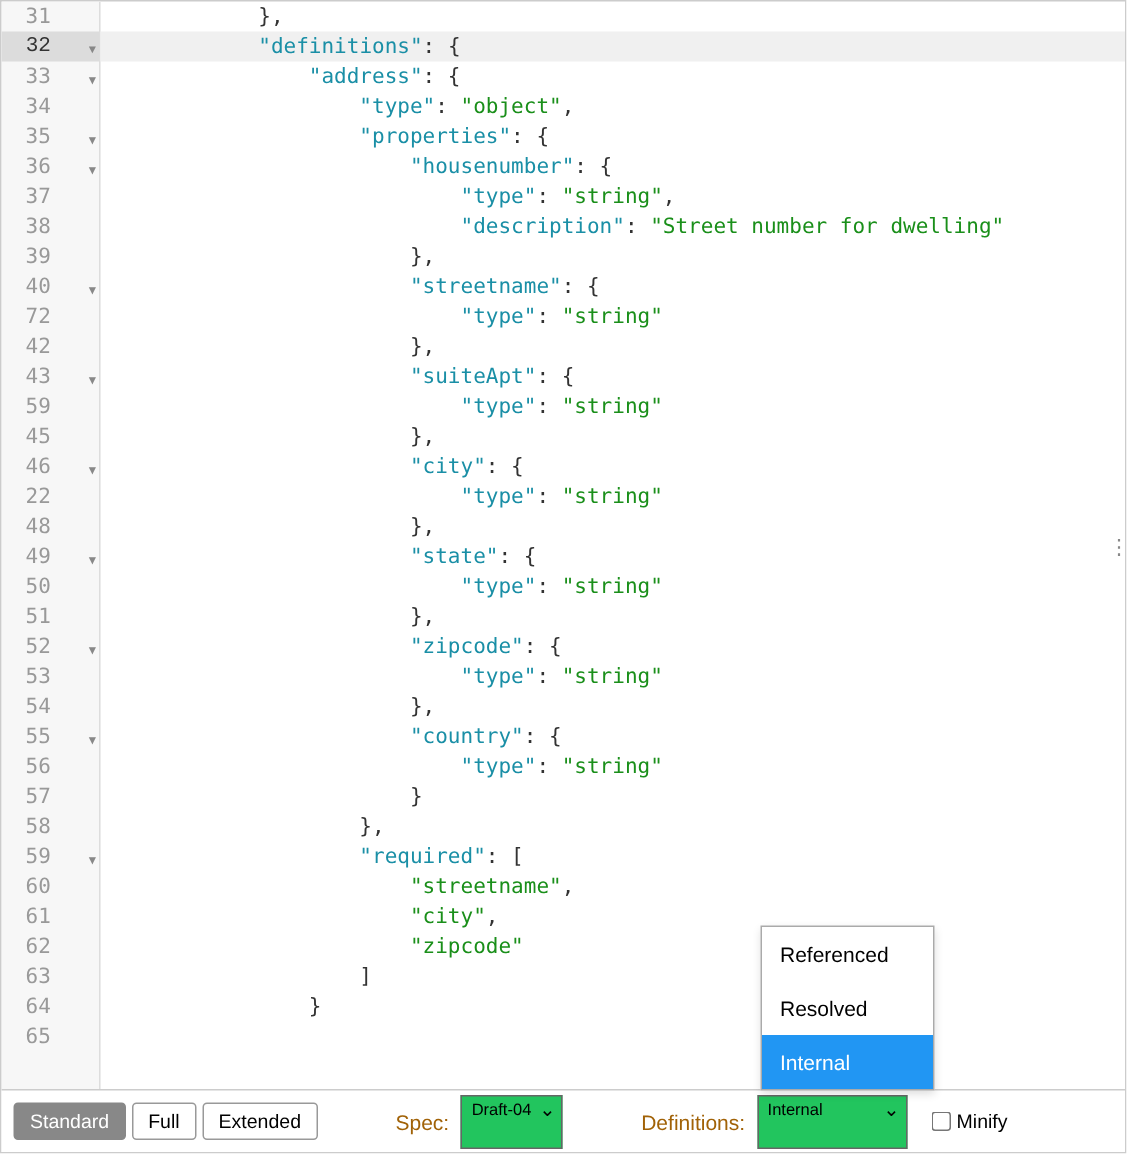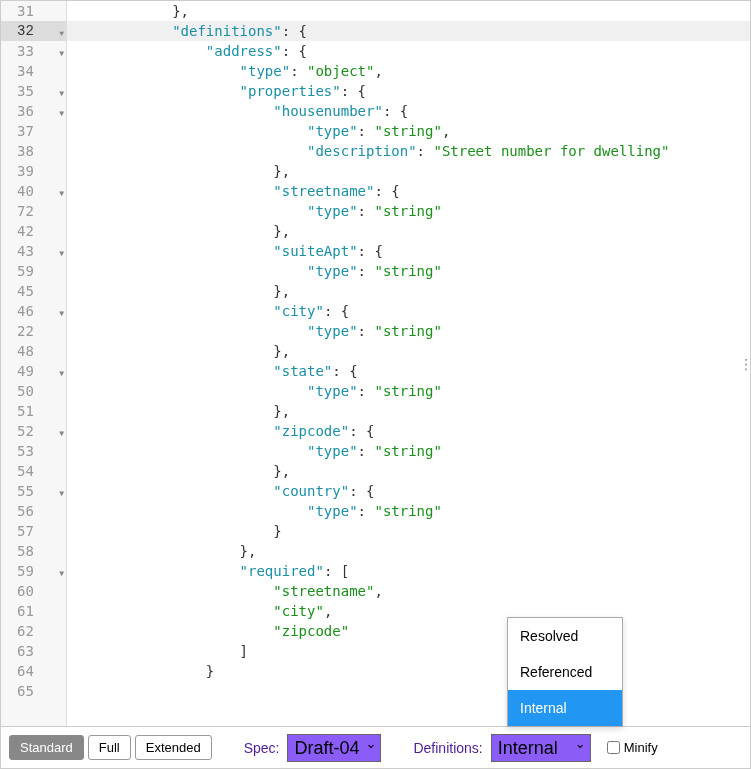--- a/index.html
+++ b/index.html
@@ -100,26 +100,26 @@
   font-size: 13px;
   border-radius: 3px;
   cursor: pointer;
 }
 .btn.active {
   background: #888;
   color: #fff;
   border-color: #888;
 }
 .toolbar-spacer { width: 24px; }
-.toolbar-label { font-size: 14px; color: #4c1d95; margin-right: 4px; margin-left: 0; }
+.toolbar-label { font-size: 14px; color: #a16207; margin-right: 4px; margin-left: 20px; }
 .select {
   border: 1px solid #666;
-  padding: 3px 20px 3px 6px;
-  font-size: 18px;
-  background: #8b5cf6;
+  padding: 3px 20px 19px 6px;
+  font-size: 11px;
+  background: #22c55e;
   appearance: none;
   position: relative;
   cursor: pointer;
 }
 .select-wrap {
   position: relative;
   display: inline-block;
 }
 .select-wrap::after {
   content: "⌄";
@@ -267,17 +267,17 @@
         <option>Internal</option>
       </select>
     </span>
     <label class="checkbox-wrap">
       <input type="checkbox" style="">
       <span>Minify</span>
     </label>
   </div>
 
   <div class="dropdown-menu" id="dropdown">
+      <div class="dropdown-item">Referenced</div>
       <div class="dropdown-item">Resolved</div>
-      <div class="dropdown-item">Referenced</div>
       <div class="dropdown-item selected">Internal</div>
     </div>
 </div>
 
 </body></html>

